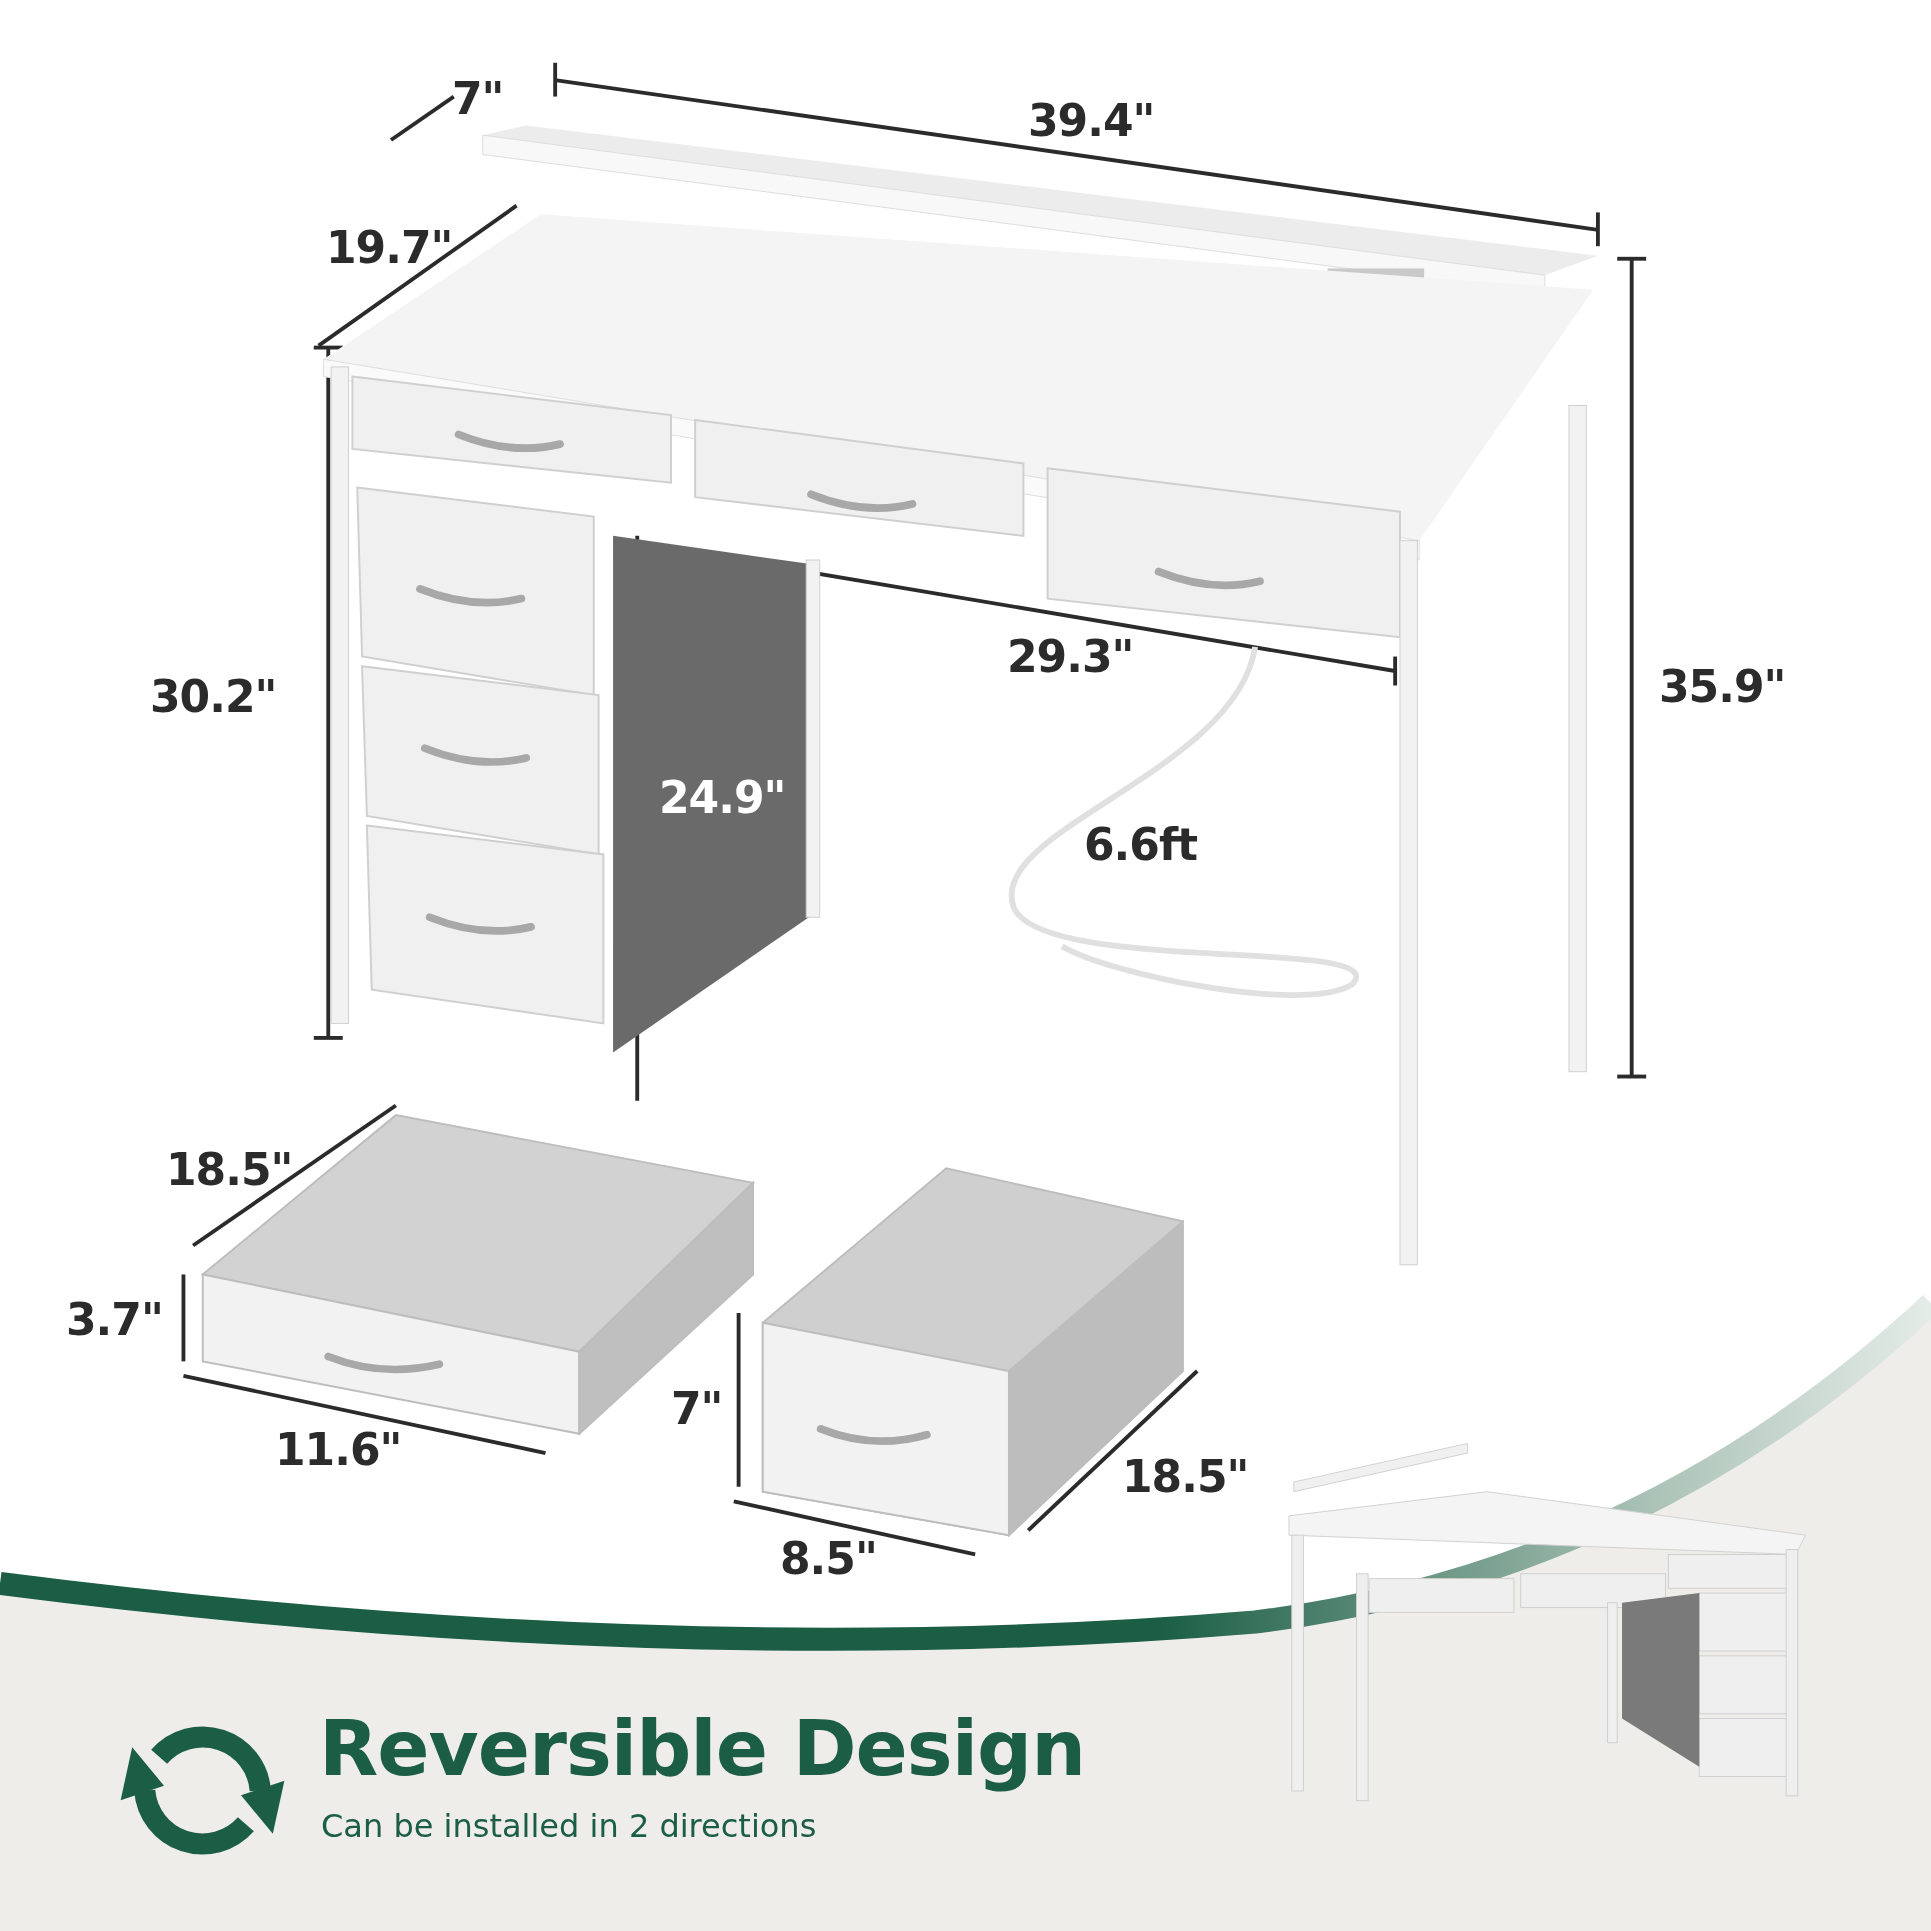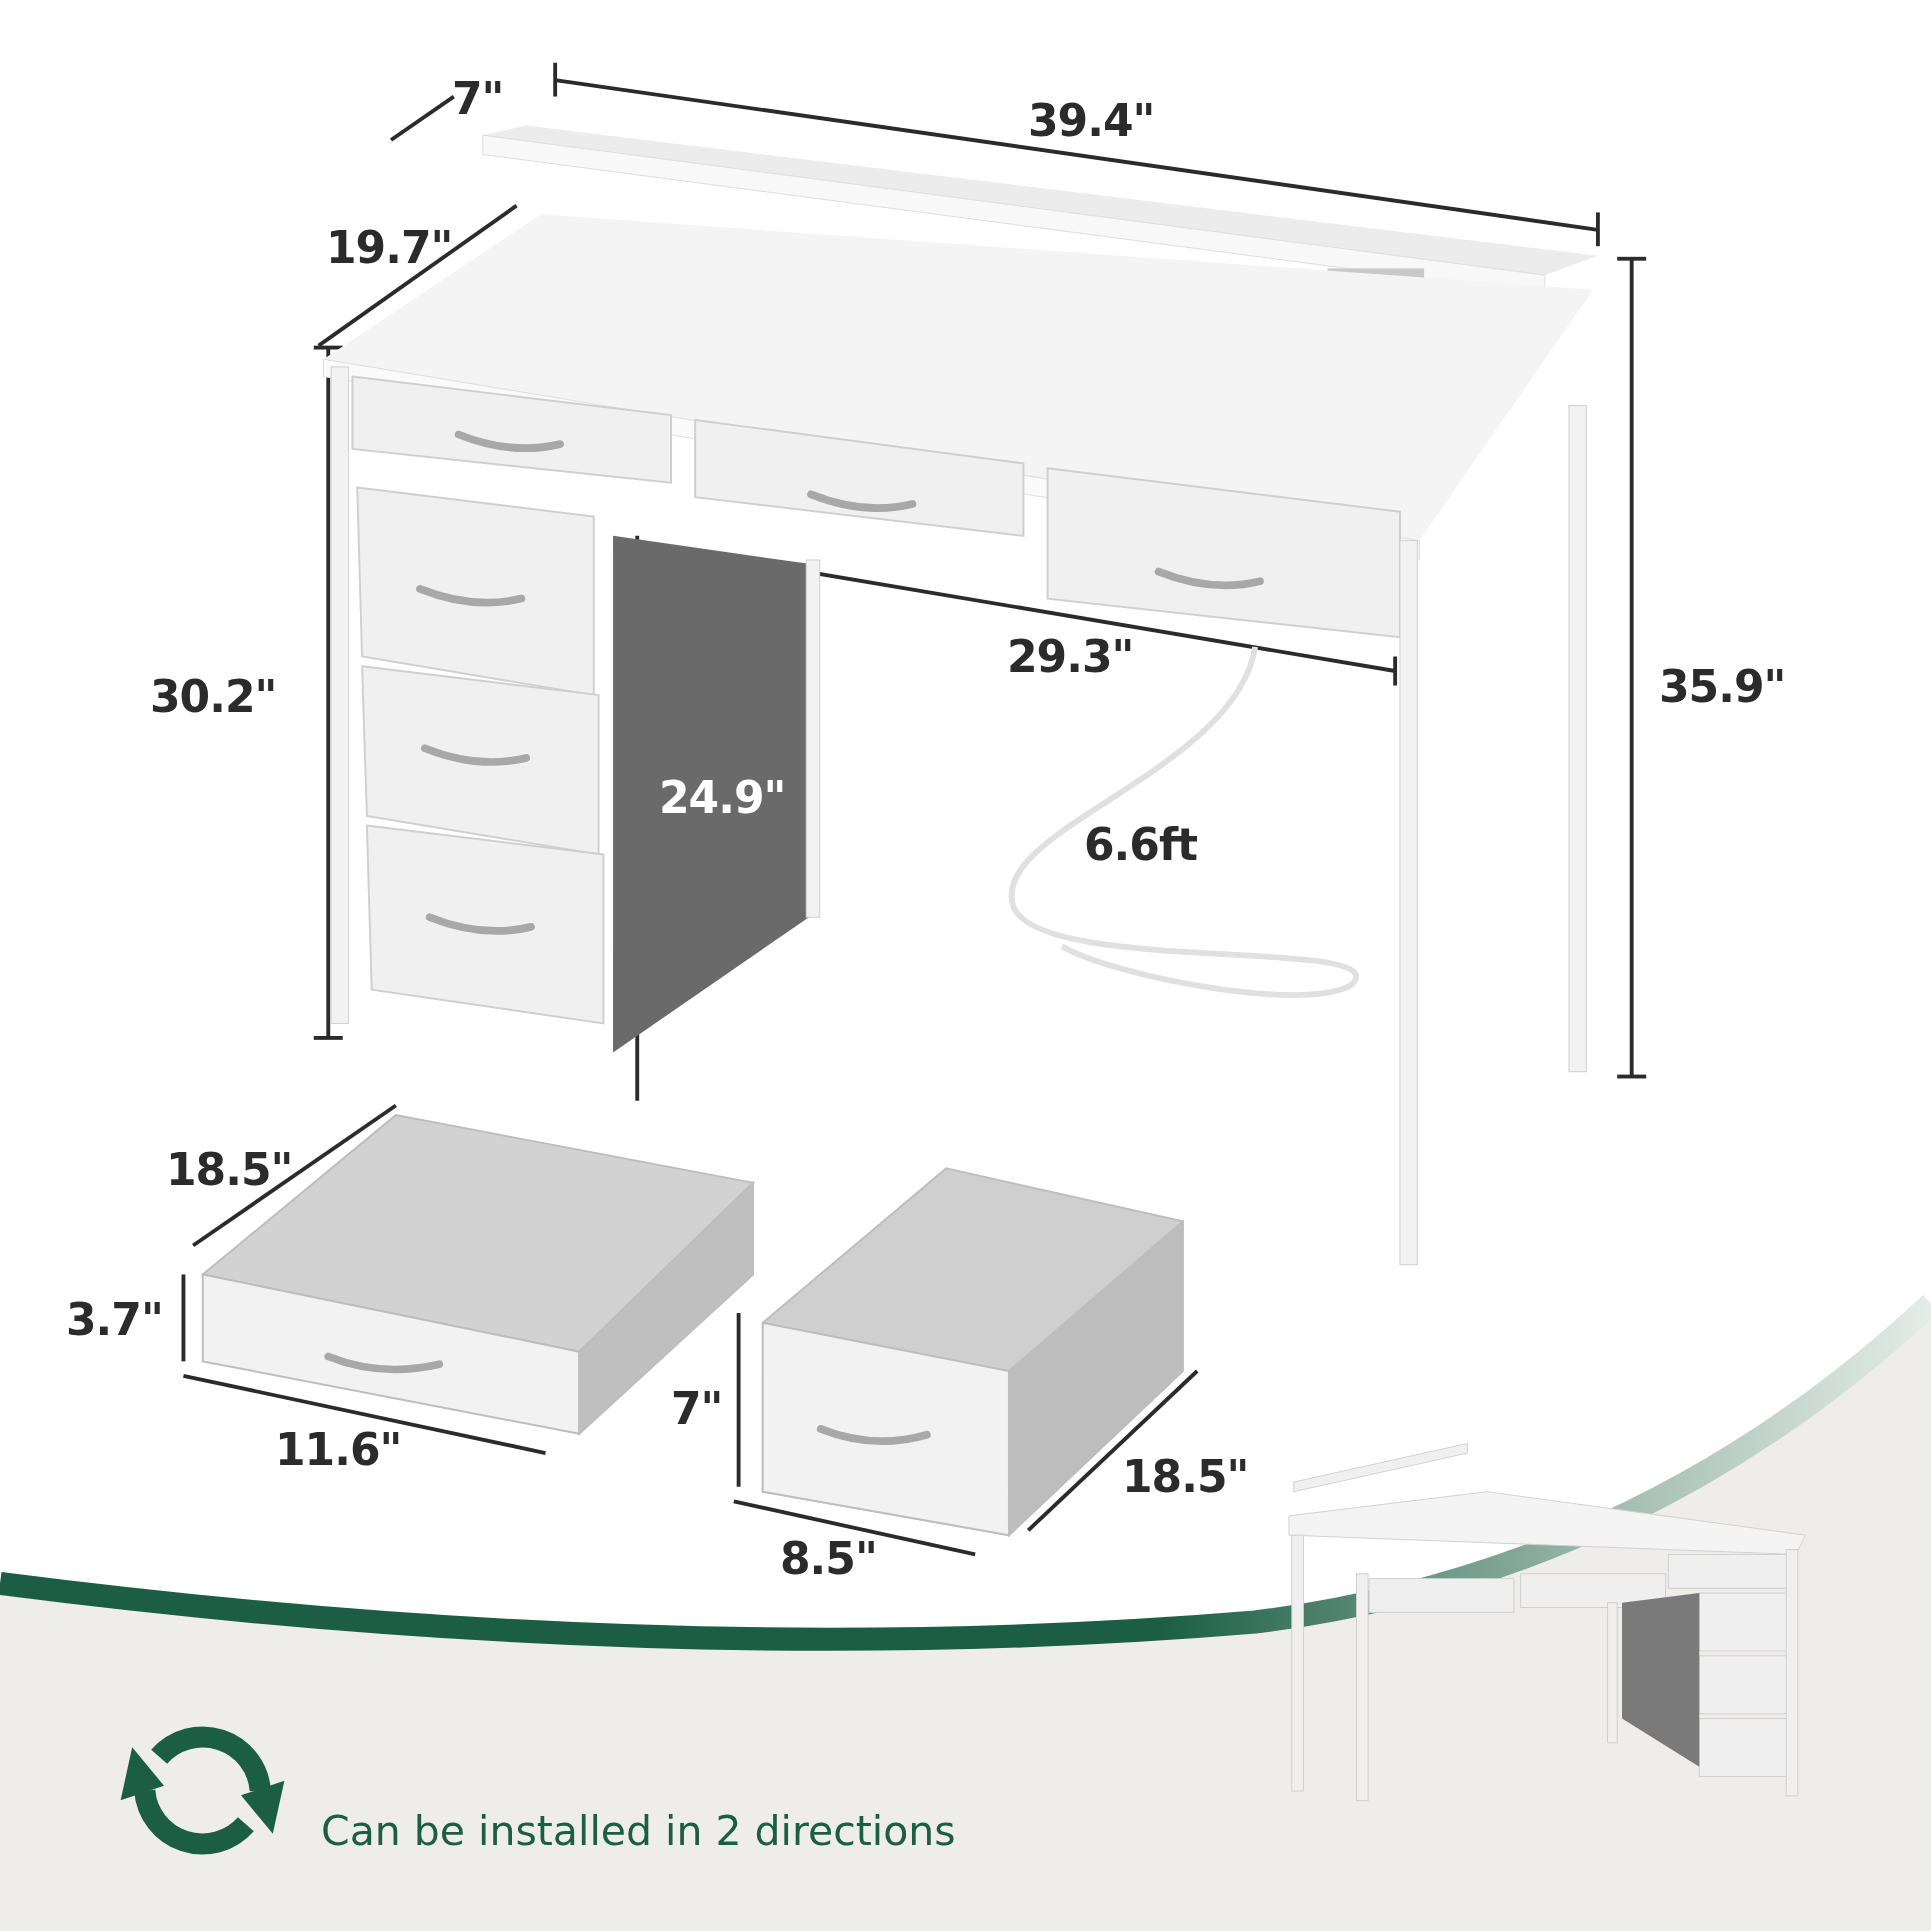--- a/index.html
+++ b/index.html
@@ -2,21 +2,21 @@
 <html><head>
 <meta charset="utf-8">
 <style>
   html,body{margin:0;padding:0;}
   body{width:1931px;height:1931px;position:relative;overflow:hidden;background:#ffffff;font-family:"DejaVu Sans","Liberation Sans",sans-serif;}
   .canvas{position:absolute;inset:0;}
   .dim{position:absolute;font-weight:bold;font-size:44px;color:#2b2b2b;letter-spacing:-1px;white-space:nowrap;}
   .dim.light{color:#ffffff;}
   .footer-bg{position:absolute;left:0;top:0;width:1931px;height:1931px;}
   .headline{position:absolute;left:319px;top:1704px;font-size:77px;font-weight:bold;color:#1b5e45;letter-spacing:-1px;white-space:nowrap;}
-  .subline{position:absolute;left:321px;top:1807px;font-size:41px;color:#1b5e45;white-space:nowrap;}
+  .subline{position:absolute;left:321px;top:1807px;font-size:32px;color:#1b5e45;white-space:nowrap;}
   .reverse-icon{position:absolute;left:111px;top:1699px;width:183px;height:183px;}
 </style>
 </head>
 <body>
 
 <div class="canvas">
 
   <svg class="footer-bg" viewBox="0 0 2000 2000">
     <defs>
       <linearGradient id="bandGrad" x1="0" x2="1" y1="0" y2="0">
@@ -134,16 +134,17 @@
   <div class="dim" style="left:671px;top:1383px;">7"</div>
   <div class="dim" style="left:780px;top:1533px;">8.5"</div>
   <div class="dim" style="left:1122px;top:1451px;">18.5"</div>
 
   <svg class="reverse-icon" viewBox="0 0 190 190">
     <path d="M50,60 A60,60 0 0 1 155,95" fill="none" stroke="#1b5e45" stroke-width="22"></path>
     <polygon points="135,100 180,85 168,140" fill="#1b5e45"></polygon>
     <path d="M140,130 A60,60 0 0 1 35,95" fill="none" stroke="#1b5e45" stroke-width="22"></path>
     <polygon points="55,90 10,105 22,50" fill="#1b5e45"></polygon>
   </svg>
+  <div class="headline">Reversible Design</div>
   <div class="subline">Can be installed in 2 directions</div>
 
 </div>
 
 
 </body></html>

